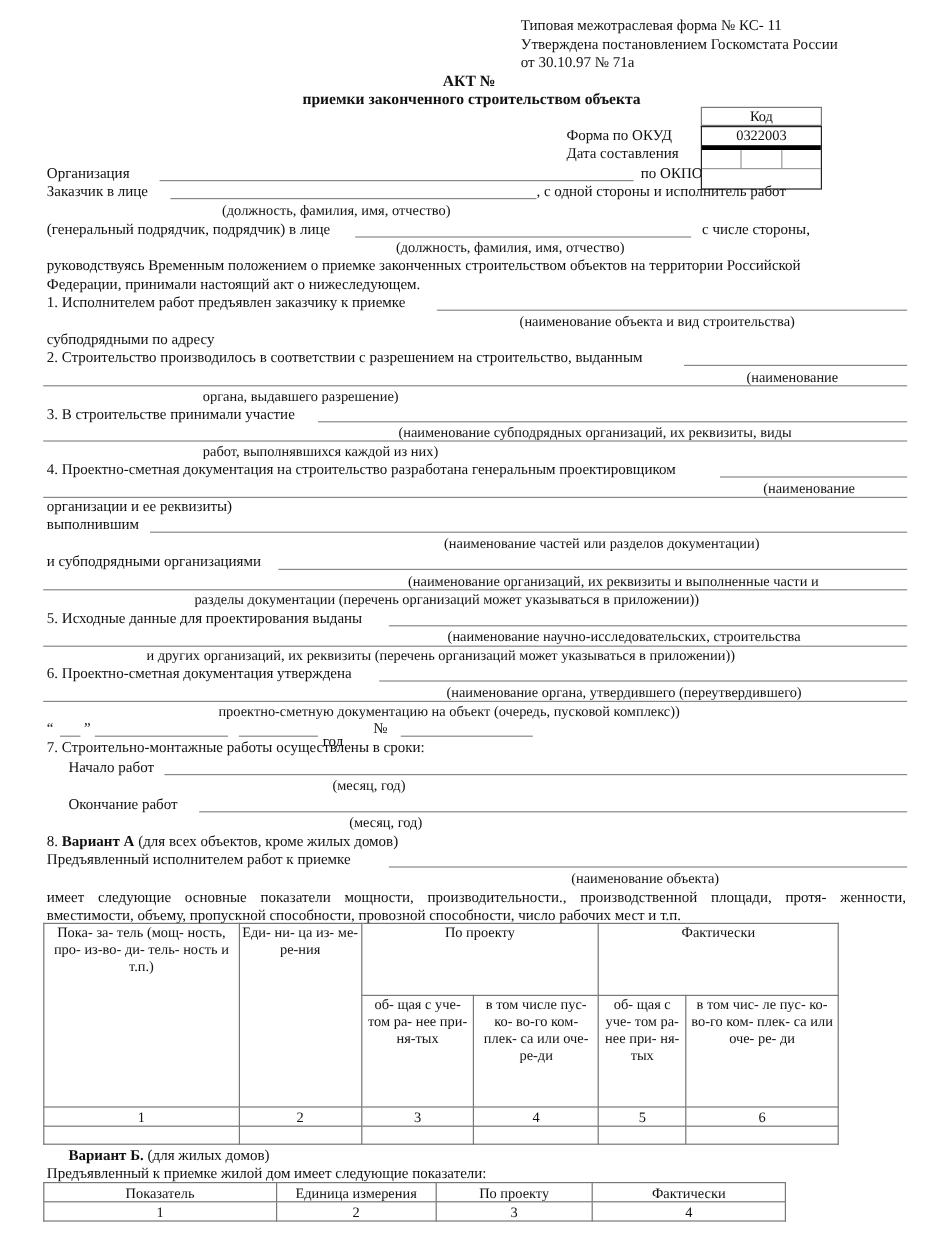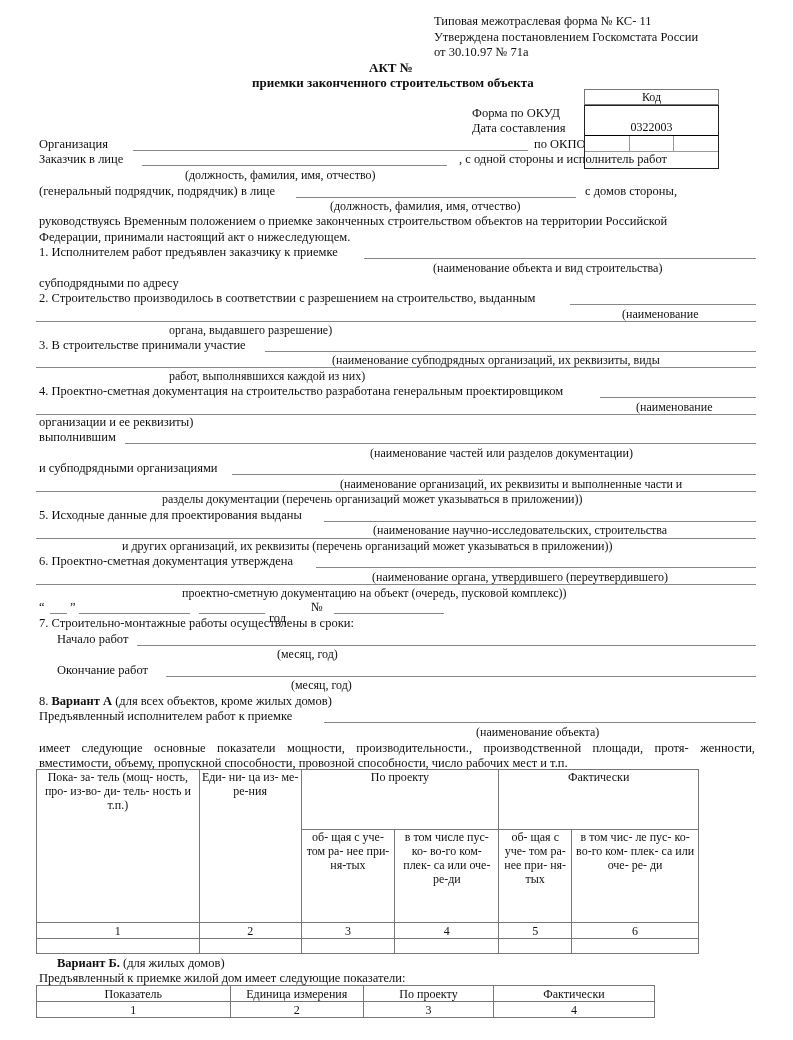--- a/index.html
+++ b/index.html
@@ -5,21 +5,21 @@
   html, body { margin: 0; padding: 0; background: #ffffff; }
   body { width: 793px; height: 1040px; position: relative; overflow: hidden;
          font-family: "Liberation Serif", "DejaVu Serif", serif; font-size: 12.5px; color: #111; }
   .abs { position: absolute; white-space: nowrap; line-height: 14px; }
   .line { position: absolute; height: 0; border-top: 1px solid #888; }
   .hint { font-size: 12px; }
   .bold { font-weight: bold; }
   .center { text-align: center; }
   .title { font-weight: bold; font-size: 13px; }
   
-  .codebox { position: absolute; left: 584px; top: 89px; width: 135px; }
+  .codebox { position: absolute; left: 584px; top: 89px; width: 101px; }
   .codebox .cell { border: 1px solid #555; border-top: none; height: 15px; line-height: 15px; text-align: center; font-size: 12px; }
   .codebox .head { border: 1px solid #777; height: 14px; line-height: 14px; text-align: center; font-size: 12px; }
   .codebox .thick { border: 1.5px solid #222; }
   .codebox .split { display: flex; }
   .codebox .split div { flex: 1; border-right: 1px solid #999; height: 15px; }
   .codebox .split div:last-child { border-right: none; }
   table { border-collapse: collapse; position: absolute; font-size: 12px; }
   td { border: 1px solid #777; vertical-align: top; padding: 0 2px; line-height: 14px; }
   .tA td.num { text-align: center; height: 15px; vertical-align: middle; }
   .justify { text-align: justify; text-align-last: justify; }
@@ -32,41 +32,41 @@
 <div class="abs" style="left:434px;top:45px;text-align:right;">от 30.10.97 № 71а</div>
 <div class="abs title" style="left:369px;top:61px;">АКТ №</div>
 <div class="abs title" style="left:252px;top:76px;">приемки законченного строительством объекта</div>
 
 <div class="abs" style="left:472px;top:106px;">Форма по ОКУД</div>
 <div class="abs" style="left:472px;top:121px;">Дата составления</div>
 <div class="abs" style="left:534px;top:137px;">по ОКПО</div>
 <div class="codebox">
   <div class="head">Код</div>
   <div class="thick" style="border-bottom:none;">
-    <div class="cell" style="border:none;border-bottom:1px solid #000000;margin-top:14px;">0322003</div>
+    <div class="cell" style="border:none;border-bottom:4px solid #000000;">0322003</div>
     <div class="split" style="border-bottom:1px solid #999;">
       <div></div>
       <div></div>
       <div></div>
     </div>
     <div class="cell" style="border:none;height:16px;border-bottom:1.5px solid #222;"></div>
   </div>
 </div>
 
 <div class="abs" style="left:39px;top:137px;">Организация</div>
 <div class="line" style="left:133px;top:150px;width:395px;"></div>
 
 <div class="abs" style="left:39px;top:152px;">Заказчик в лице</div>
 <div class="line" style="left:142px;top:165px;width:305px;"></div>
-<div class="abs" style="left:447px;top:152px;margin-left:12px;">,  с одной стороны и исполнитель работ</div>
+<div class="abs" style="left:447px;top:152px;">,  с одной стороны и исполнитель работ</div>
 <div class="abs hint" style="left:185px;top:168px;">(должность, фамилия, имя, отчество)</div>
 
 <div class="abs" style="left:39px;top:184px;">(генеральный подрядчик, подрядчик) в лице</div>
 <div class="line" style="left:296px;top:197px;width:280px;"></div>
-<div class="abs" style="left:585px;top:184px;">с домов стороны,</div>
+<div class="abs" style="left:585px;top:184px;">с числе стороны,</div>
 <div class="abs hint" style="left:330px;top:199px;">(должность, фамилия, имя, отчество)</div>
 
 <div class="abs" style="left:39px;top:214px;">руководствуясь Временным положением о приемке законченных строительством объектов на территории Российской</div>
 <div class="abs" style="left:39px;top:230px;">Федерации, принимали настоящий акт о нижеследующем.</div>
 
 <div class="abs" style="left:39px;top:245px;">1. Исполнителем работ предъявлен заказчику к приемке</div>
 <div class="line" style="left:364px;top:258px;width:392px;"></div>
 <div class="abs hint" style="left:433px;top:261px;">(наименование объекта и вид строительства)</div>
 <div class="abs" style="left:39px;top:276px;">субподрядными по адресу</div>
 

